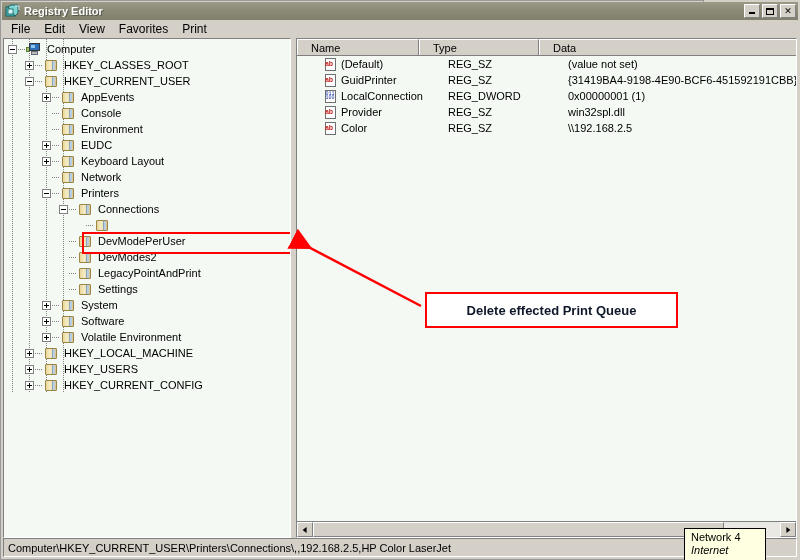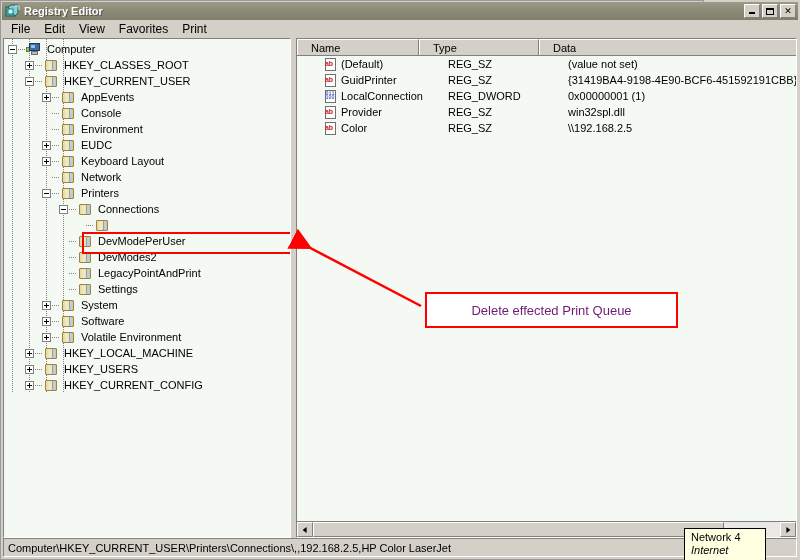--- a/index.html
+++ b/index.html
@@ -310,26 +310,27 @@
     padding-left: 4px;
     font-size: 11px;
     overflow: hidden;
   }
 
   
   .annot-box {
     position: absolute;
     border: 2px solid #ff0000;
     background: #ffffff;
-    color: #701a75;
+    color: #0f172a;
     font-size: 13px;
     display: flex; align-items: center; justify-content: center;
     white-space: nowrap;
     padding: 16px 8px;
     box-sizing: border-box;
+    font-weight: bold;
   }
   .annot-svg { position: absolute; left: 0; top: 0; pointer-events: none; }
 
   
   .tooltip {
     position: absolute;
     background: #ffffe1;
     border: 1px solid #000000;
     font-size: 11px;
     padding: 2px 6px 3px 6px;

